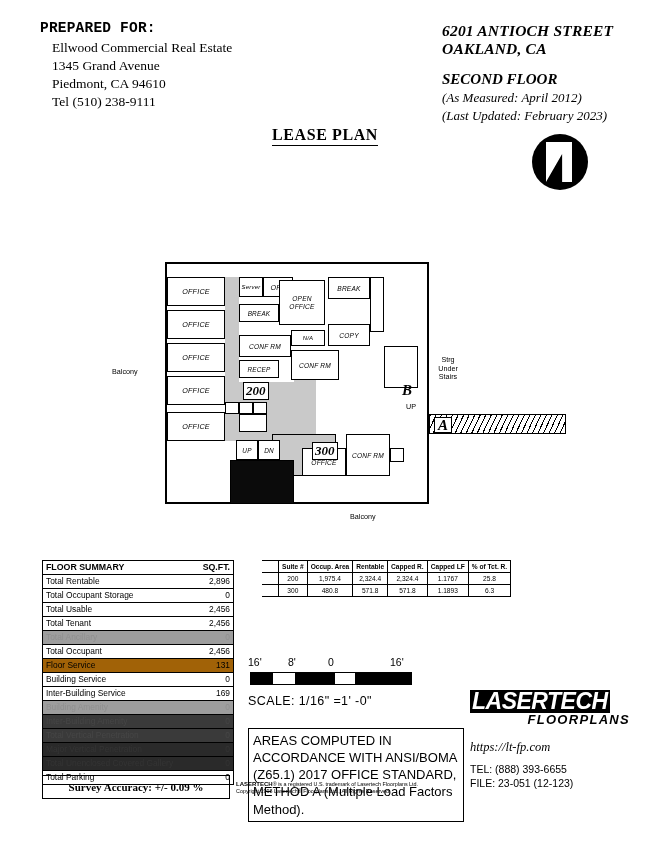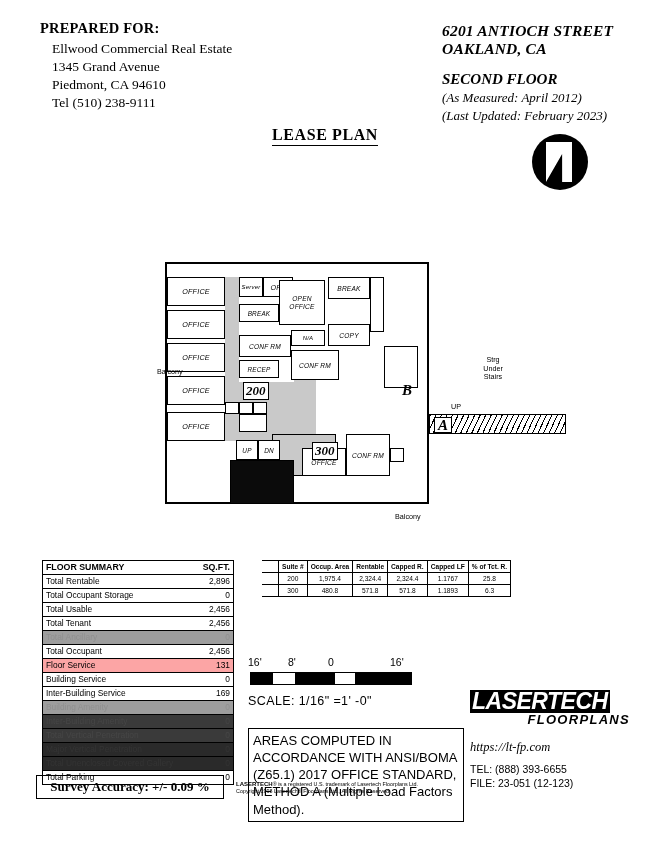--- a/index.html
+++ b/index.html
@@ -11,21 +11,21 @@
     position:relative;
     overflow:hidden;
   }
   .page{position:relative;width:650px;height:841px;}
 
   
   .prepared-box{
     position:absolute;left:40px;top:20px;width:250px;
   }
   .prepared-title{
-    font-size:14.5px;font-weight:bold;letter-spacing:.2px;
+    font-size:14.5px;font-weight:bold;letter-spacing:.2px;font-family:Liberation Mono, monospace;
   }
   .prepared-lines{
     margin-top:3px;margin-left:12px;font-size:13.5px;line-height:1.33;
   }
   .addr-block{
     position:absolute;left:442px;top:22px;width:215px;font-style:italic;
   }
   .addr-l1{font-size:15.5px;font-weight:bold;letter-spacing:.2px;}
   .addr-l2{font-size:15.5px;font-weight:bold;letter-spacing:.2px;}
   .addr-floor{font-size:15px;font-weight:bold;margin-top:13px;}
@@ -59,21 +59,20 @@
     display:flex;align-items:center;justify-content:center;
     letter-spacing:.2px;
     font-style:italic;
   }
   .rm.gray{background:#c9c9c9;}
   .rm.dark{background:#0b0b0b;color:#fff;border-color:#000;}
   .rm.nb{border:none;}
   .lbl{
     position:absolute;font-size:7.2px;text-align:center;
     font-family:"Liberation Sans", sans-serif;
-    padding-left:45px;
   }
   .suite-tag{
     position:absolute;font-family:"Liberation Serif",serif;
     font-weight:bold;font-style:italic;font-size:13px;
     background:#fff;border:1px solid #000;padding:0 2px;
   }
   .bigletter{
     position:absolute;font-family:"Liberation Serif",serif;
     font-weight:bold;font-style:italic;font-size:15px;
   }
@@ -89,28 +88,28 @@
     font-size:8.4px;
   }
   .fs table{border-collapse:collapse;width:100%;}
   .fs td{
     border-top:1px solid #000;padding:1px 3px;height:11px;line-height:11px;
   }
   .fs tr:first-child td{border-top:none;}
   .fs .hdr td{font-weight:bold;font-size:8.8px;}
   .fs .num{text-align:right;}
   .fs .shade td{background:#9d9d9d;color:#8f8f8f;}
-  .fs .shade2 td{background:#fca5a5;}
+  .fs .shade2 td{background:#a16207;}
   .fs .dark td{background:#3a3a3a;color:#464646;}
   .fs .darker td{background:#2a2a2a;color:#343434;}
 
   .survey{
-    position:absolute;left:36px;top:775px;width:186px;height:22px;
+    position:absolute;left:42px;top:775px;width:186px;height:22px;
     border:1.4px solid #000;font-family:"Liberation Serif",serif;
-    font-size:13px;display:flex;align-items:center;justify-content:center;
+    font-size:11px;display:flex;align-items:center;justify-content:center;
     font-weight:bold;
   }
 
   
   .st{
     position:absolute;left:262px;top:560px;
     font-family:"Liberation Sans", sans-serif;font-size:6.6px;
   }
   .st table{border-collapse:collapse;}
   .st td,.st th{

